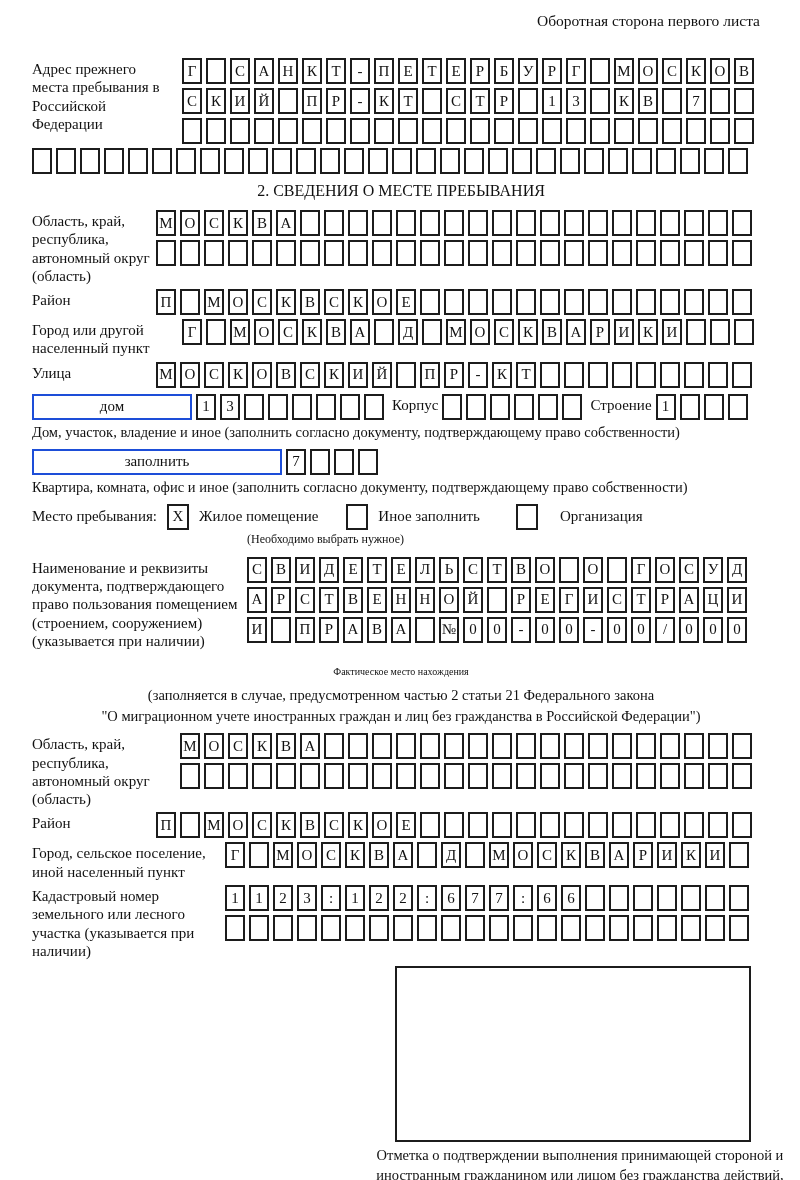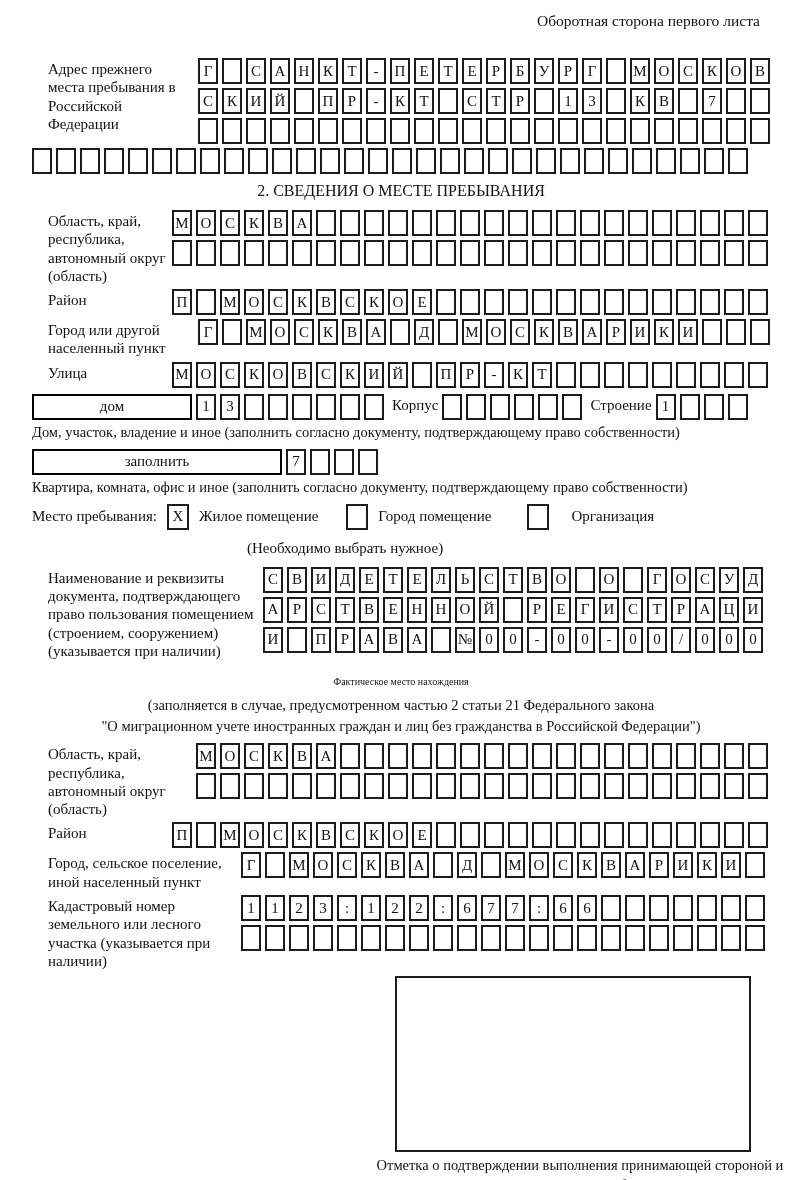--- a/index.html
+++ b/index.html
@@ -1,39 +1,39 @@
 <!DOCTYPE html>
 <html><head>
 <meta charset="utf-8">
 <style>
   html,body{margin:0;padding:0;background:#fff;color:#111;}
   body{width:800px;height:1180px;font-family:"Liberation Serif","DejaVu Serif",serif;font-size:15px;overflow:hidden;}
   .page{padding:12px 30px 0 32px;box-sizing:border-box;width:800px;}
   .hdr{ text-align:right;padding-right:10px;font-size:15.5px;margin-bottom:28px;}
   .row-flex{display:flex;align-items:flex-start;margin-bottom:4px;}
-  .label{line-height:1.22;padding-top:2px;box-sizing:border-box;padding-right:6px;margin-left:16px;}
+  .label{line-height:1.22;padding-top:2px;box-sizing:border-box;padding-right:6px;}
   .w150{width:150px;flex:0 0 150px;}
   .w124{width:124px;flex:0 0 124px;}
   .w148{width:148px;flex:0 0 148px;}
   .w193{width:193px;flex:0 0 193px;}
   .w215{width:215px;flex:0 0 215px;}
   .cellcol{display:flex;flex-direction:column;gap:4px;}
   .cells{display:flex;gap:4px;}
   .cell{box-sizing:border-box;width:20px;height:26px;border:2px solid #1c1c1c;display:flex;align-items:center;justify-content:center;font-size:15px;background:#fff;flex:0 0 20px;}
   .fullrow{margin:2px 0 2px 0;}
   .center-note{text-align:center;font-size:13.5px;margin:2px 0 6px 0;}
   .sec-title{text-align:center;font-weight:normal;font-size:16px;margin:8px 0 10px 0;}
   .inline-label{padding:3px 4px 0 8px;}
-  .wide-box{box-sizing:border-box;border:2px solid #000000;height:26px;display:flex;align-items:center;justify-content:center;background:#fff;}
+  .wide-box{box-sizing:border-box;border:2px solid #1d4ed8;height:26px;display:flex;align-items:center;justify-content:center;background:#fff;}
   .dom-box{width:160px;flex:0 0 160px;}
   .kv-box{width:250px;flex:0 0 250px;}
   .note-line{font-size:14.5px;margin:2px 0 8px 0;}
   .chk-row{display:flex;align-items:center;margin:6px 0 2px 0;}
   .chk{box-sizing:border-box;width:22px;height:26px;border:2px solid #1c1c1c;display:flex;align-items:center;justify-content:center;font-size:15px;margin:0 10px;}
-  .chk-note{margin:10px 0 10px 215px;font-size:15px;}
+  .chk-note{margin:2px 0 10px 215px;font-size:12px;}
   .fact-title{text-align:center;font-weight:normal;font-size:10px;margin:16px 0 10px 0;}
   .fact-note{text-align:center;font-size:14.5px;margin:0 0 4px 0;}
   .stamp-box{box-sizing:border-box;border:2px solid #1c1c1c;width:356px;height:176px;margin:6px 0 4px 363px;background:#fff;}
   .stamp-caption{width:412px;margin-left:342px;text-align:center;font-size:14.5px;line-height:1.35;}
   .mt6{margin-top:6px;}
 </style>
 </head>
 <body>
 
 <div class="page">
@@ -350,21 +350,21 @@
         <div class="cell"></div>
       </div>
   </div>
   <div class="note-line">Квартира, комната, офис и иное (заполнить согласно документу, подтверждающему право собственности)</div>
 
   <div class="chk-row">
     <span>Место пребывания:</span>
     <span class="chk">X</span>
     <span>Жилое помещение</span>
     <span class="chk" style="margin-left:28px;"></span>
-    <span>Город помещение</span>
+    <span>Иное заполнить</span>
     <span class="chk" style="margin-left:36px;"></span>
     <span style="margin-left:12px;">Организация</span>
   </div>
   <div class="chk-note">(Необходимо выбрать нужное)</div>
 
   <div class="row-flex">
     <div class="label w215">Наименование и реквизиты документа, подтверждающего право пользования помещением (строением, сооружением) (указывается при наличии)</div>
     <div class="cellcol">
       <div class="cells">
           <div class="cell">С</div>

